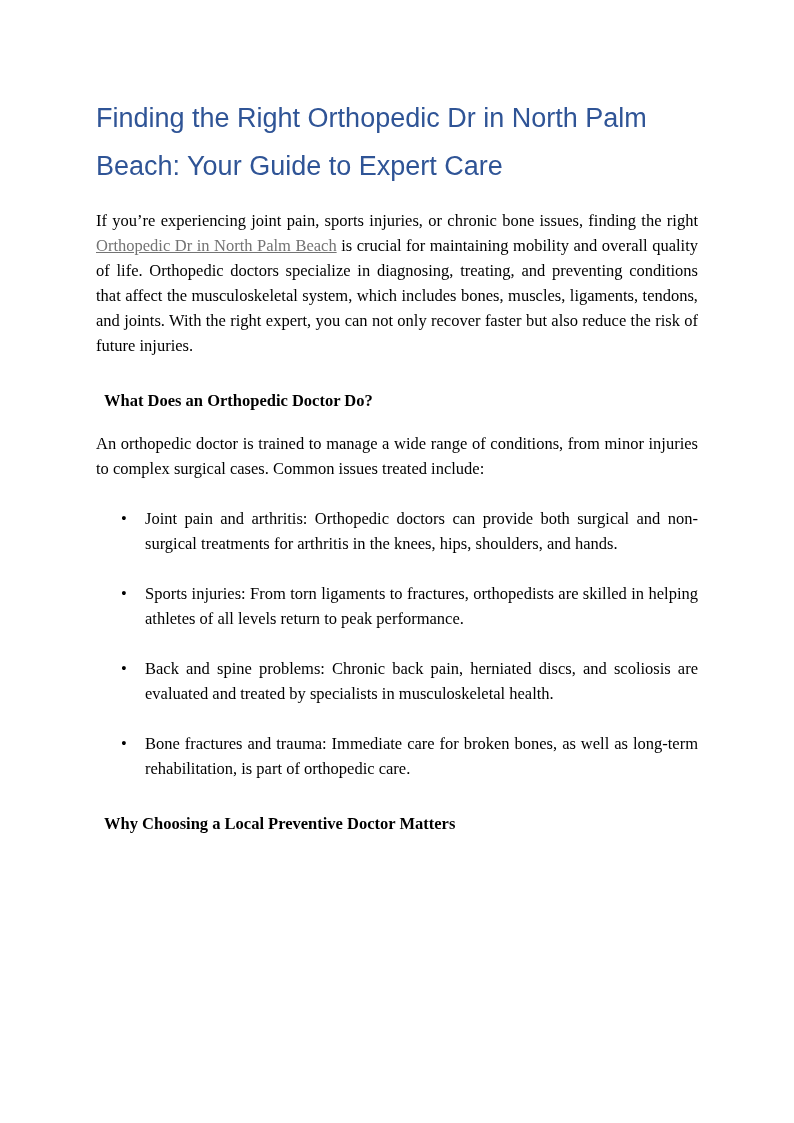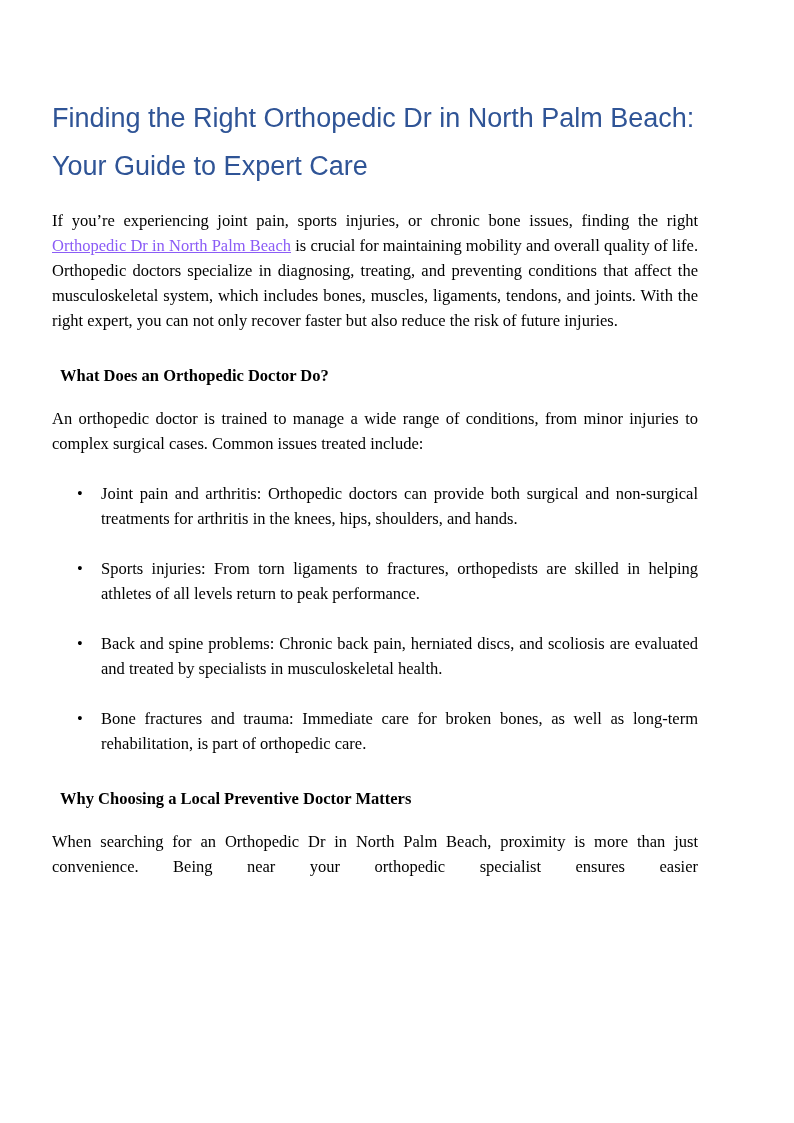--- a/index.html
+++ b/index.html
@@ -7,40 +7,40 @@
   body {
     width: 794px;
     height: 1123px;
     font-family: "Liberation Serif", serif;
     color: #000000;
     overflow: hidden;
   }
   .page {
     width: 794px;
     height: 1123px;
-    padding: 94px 96px 60px 52px;
+    padding: 94px 96px 60px 96px;
     background: #ffffff;
   }
   .doc-title {
     font-family: "Liberation Sans", sans-serif;
     font-weight: 400;
     font-size: 27px;
     line-height: 48px;
     color: #2F5496;
     margin-bottom: 18px;
   }
   p.body-text {
     font-size: 16.5px;
     line-height: 25px;
     text-align: justify;
     margin-bottom: 25px;
   }
   p.body-text.justify-last { text-align-last: justify; }
   a.doc-link {
-    color: #8b5cf6;
+    color: #737373;
     text-decoration: underline;
     cursor: pointer;
   }
   h2.doc-heading {
     font-size: 16.5px;
     line-height: 25px;
     font-weight: bold;
     margin: 30px 0 18px 8px;
   }
   ul.doc-list {
@@ -77,15 +77,14 @@
 
   <ul class="doc-list">
     <li>Joint pain and arthritis: Orthopedic doctors can provide both surgical and non-surgical treatments for arthritis in the knees, hips, shoulders, and hands.</li>
     <li>Sports injuries: From torn ligaments to fractures, orthopedists are skilled in helping athletes of all levels return to peak performance.</li>
     <li>Back and spine problems: Chronic back pain, herniated discs, and scoliosis are evaluated and treated by specialists in musculoskeletal health.</li>
     <li>Bone fractures and trauma: Immediate care for broken bones, as well as long-term rehabilitation, is part of orthopedic care.</li>
   </ul>
 
   <h2 class="doc-heading">Why Choosing a Local Preventive Doctor Matters</h2>
 
-  <p class="body-text justify-last">When searching for an Orthopedic Dr in North Palm Beach, proximity is more than just convenience. Being near your orthopedic specialist ensures easier</p>
 
 </div>
 
 </body></html>

